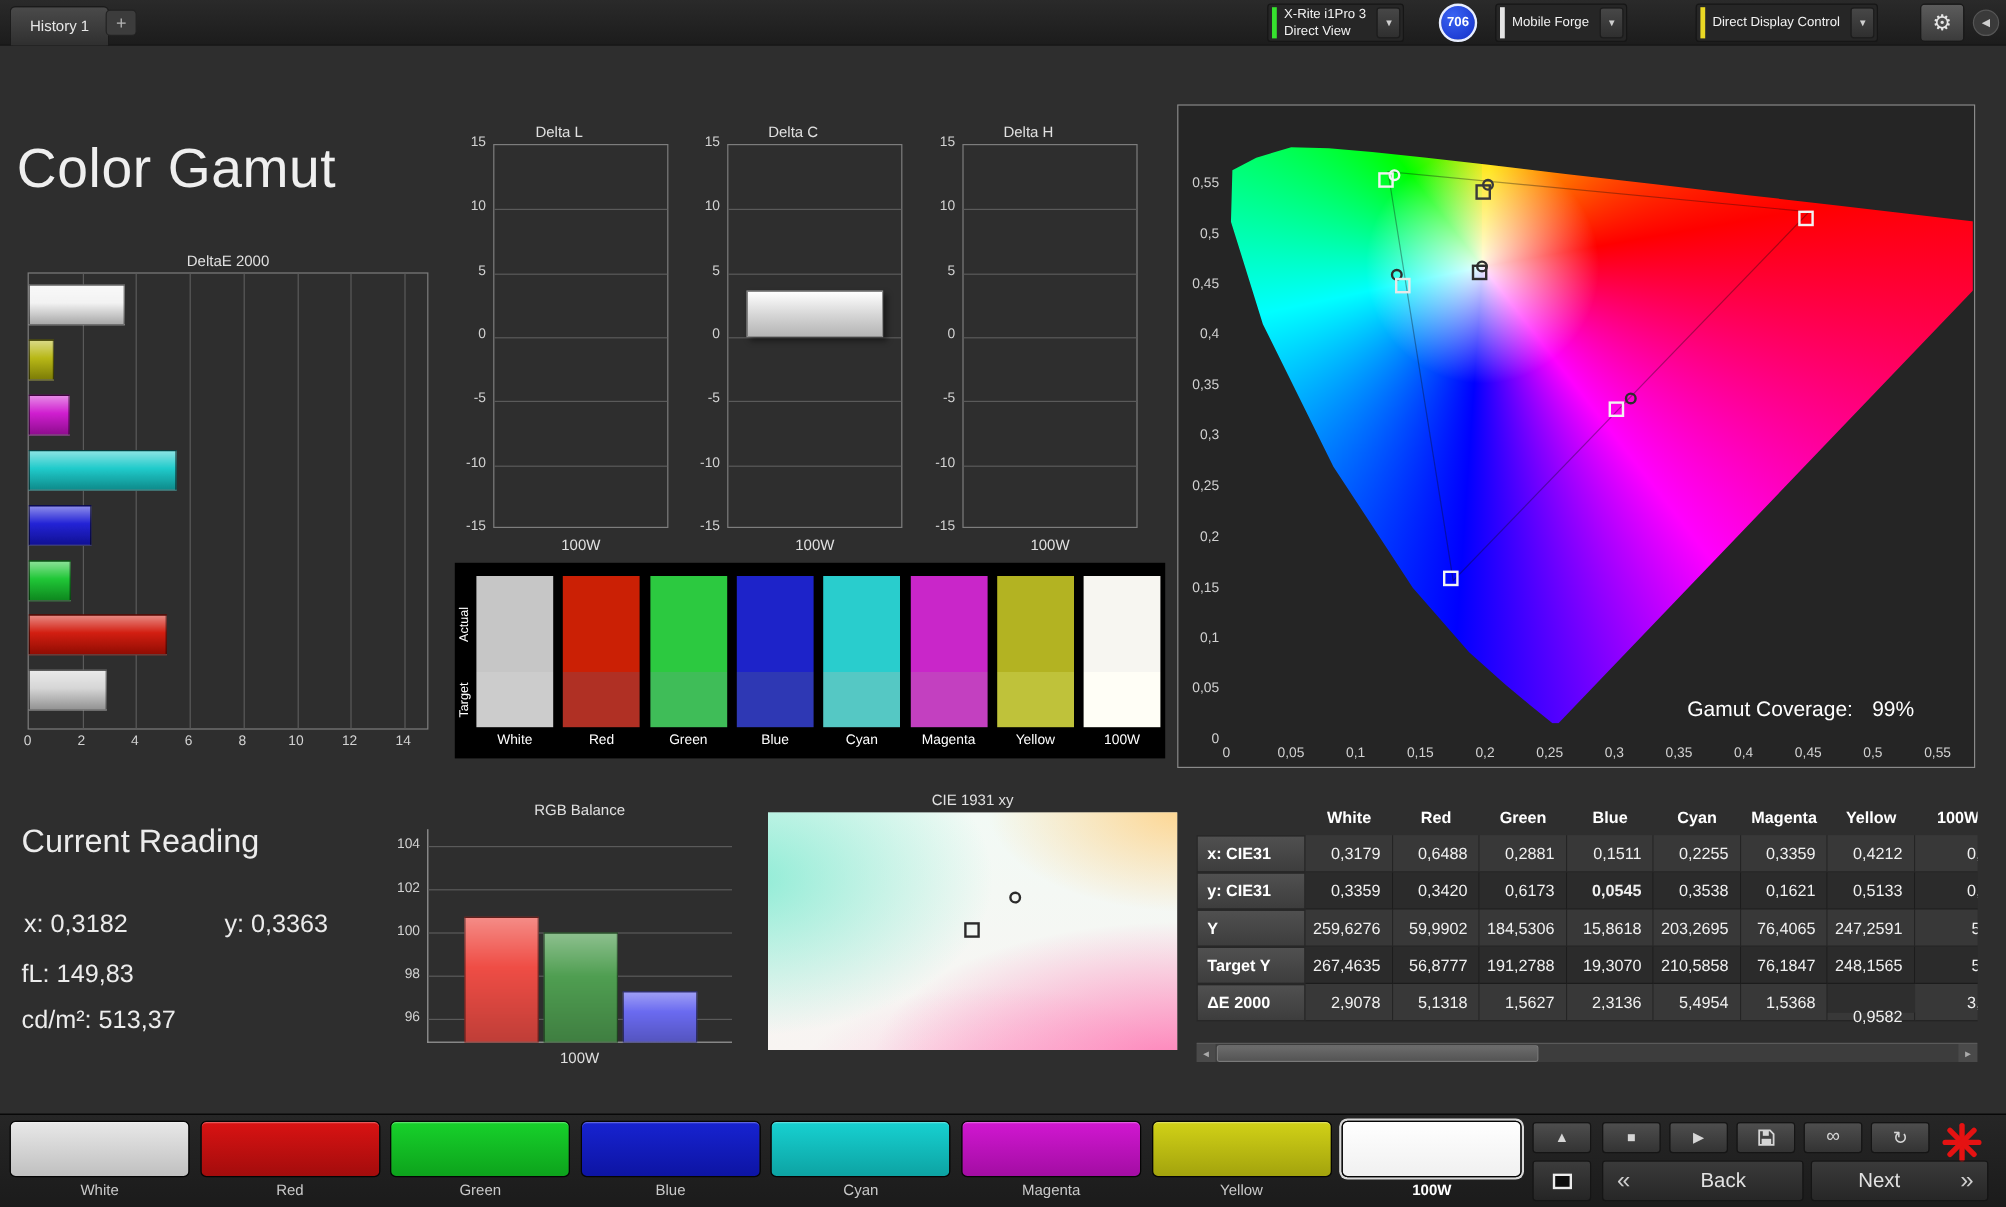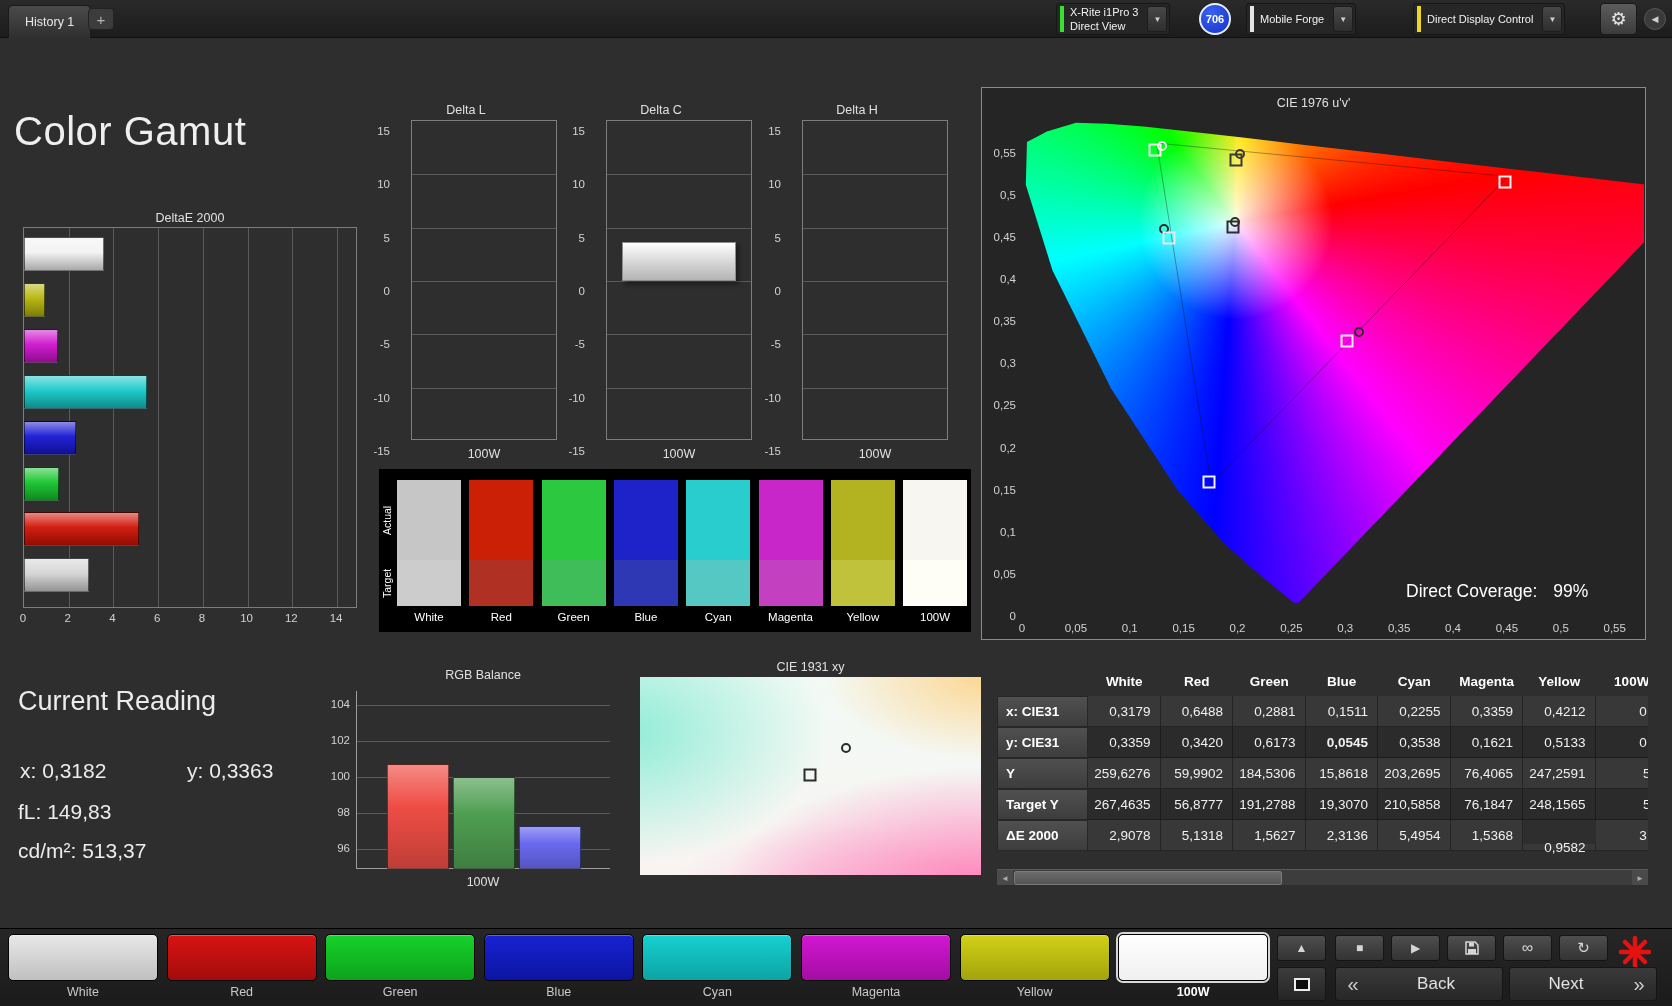--- a/index.html
+++ b/index.html
@@ -33,21 +33,21 @@
            background:radial-gradient(circle at 35% 30%, #3a63f2, #1430c9); border:2px solid #e8eeff;
            color:#fff; font-size:11px; font-weight:bold; display:flex; align-items:center; justify-content:center; }
   .gearbtn { position:absolute; left:1600px; top:3px; width:37px; height:32px;
              background:linear-gradient(#5c5c5c,#3b3b3b); border:1px solid #191919; border-radius:4px;
              color:#e6e6e6; font-size:18px; display:flex; align-items:center; justify-content:center; }
   .collapsebtn { position:absolute; left:1644px; top:8px; width:22px; height:22px; border-radius:50%;
                  background:#3a3a3a; border:1px solid #555; color:#cfcfcf; font-size:9px;
                  display:flex; align-items:center; justify-content:center; }
 
   
-  .page-title { position:absolute; left:14px; top:82px; font-size:40px; font-weight:400;
+  .page-title { position:absolute; left:14px; top:82px; font-size:46px; font-weight:400;
                 color:#efefef; letter-spacing:0.5px; }
 
   
   .de-title { position:absolute; left:23px; top:211px; width:334px; text-align:center;
               font-size:12.5px; color:#e0e0e0; }
   #de-plot { position:absolute; left:23px; top:227px; width:334px; height:381px;
              border:1px solid #7d7d7d; }
   #de-plot .vgrid { position:absolute; top:0; bottom:0; width:1px; background:#5a5a5a; }
   .hbar { position:absolute; left:0; height:34px; border:1px solid rgba(0,0,0,.55);
           background-image:linear-gradient(rgba(255,255,255,.5), rgba(255,255,255,.05) 45%, rgba(0,0,0,.3)); }
@@ -57,21 +57,21 @@
 
   
   .mini { position:absolute; top:103px; width:182px; height:360px; }
   #mini-l { left:375px; } #mini-c { left:570px; } #mini-h { left:766px; }
   .mini-title { position:absolute; top:0; left:0; width:100%; text-align:center;
                 font-size:12.5px; color:#e0e0e0; }
   .mini-plot { position:absolute; left:36px; top:17px; width:146px; height:320px; border:1px solid #7d7d7d; }
   .hgrid { position:absolute; left:0; right:0; height:1px; background:#5a5a5a; }
   .mini-ylabels { position:absolute; left:0; top:17px; width:30px; height:320px;
                   font-size:11.5px; color:#d2d2d2; }
-  .mini-ylabels span { position:absolute; right:15px;margin-top:12px; }
+  .mini-ylabels span { position:absolute; right:0; }
   .mini-xlabel { position:absolute; left:36px; top:344px; width:146px; text-align:center;
                  font-size:12.5px; color:#e0e0e0; }
   .vbar { position:absolute; left:15px; width:114px; background:linear-gradient(#ffffff,#d4d4d4 55%,#b5b5b5);
           border:1px solid #8d8d8d; box-shadow:3px 3px 5px rgba(0,0,0,.45); }
 
   
   .swatches { position:absolute; left:379px; top:469px; width:592px; height:163px; background:#000; }
   .sw-rowlabel { position:absolute; left:2px; width:14px; writing-mode:vertical-rl;
                  transform:rotate(180deg); font-size:10.5px; color:#fff; text-align:center; }
   #sw-actual-label { top:11px; height:80px; }
@@ -370,21 +370,20 @@
         </div>
         <div class="sw-col" style="left: 524.1px;">
           <div class="sw-a" style="background: rgb(247, 246, 241);"></div>
           <div class="sw-t" style="background: rgb(255, 254, 246);"></div>
           <div class="sw-name">100W</div>
         </div>
       </div>
   </div>
 
   <div class="cie76">
-    <div class="cie76-title">CIE 1976 u'v'</div>
     <div id="cie76-ylabels">
         <span style="top: 492px;">0</span>
         <span style="top: 449.876px;">0,05</span>
         <span style="top: 407.752px;">0,1</span>
         <span style="top: 365.628px;">0,15</span>
         <span style="top: 323.504px;">0,2</span>
         <span style="top: 281.38px;">0,25</span>
         <span style="top: 239.256px;">0,3</span>
         <span style="top: 197.133px;">0,35</span>
         <span style="top: 155.009px;">0,4</span>
@@ -418,21 +417,21 @@
         <span style="left: 215.523px;">0,2</span>
         <span style="left: 269.404px;">0,25</span>
         <span style="left: 323.285px;">0,3</span>
         <span style="left: 377.166px;">0,35</span>
         <span style="left: 431.046px;">0,4</span>
         <span style="left: 484.927px;">0,45</span>
         <span style="left: 538.808px;">0,5</span>
         <span style="left: 592.689px;">0,55</span>
       </div>
     <div class="coverage">
-      <span>Direct Coverage:</span>
+      <span>Gamut Coverage:</span>
       <span>99%</span>
     </div>
   </div>
 
   <div class="cr-title">Current Reading</div>
   <div class="cr-line" id="cr-xy">
     <span>x: 0,3182</span>
     <span class="cr-y">y: 0,3363</span>
   </div>
   <div class="cr-line" id="cr-fl">fL: 149,83</div>

